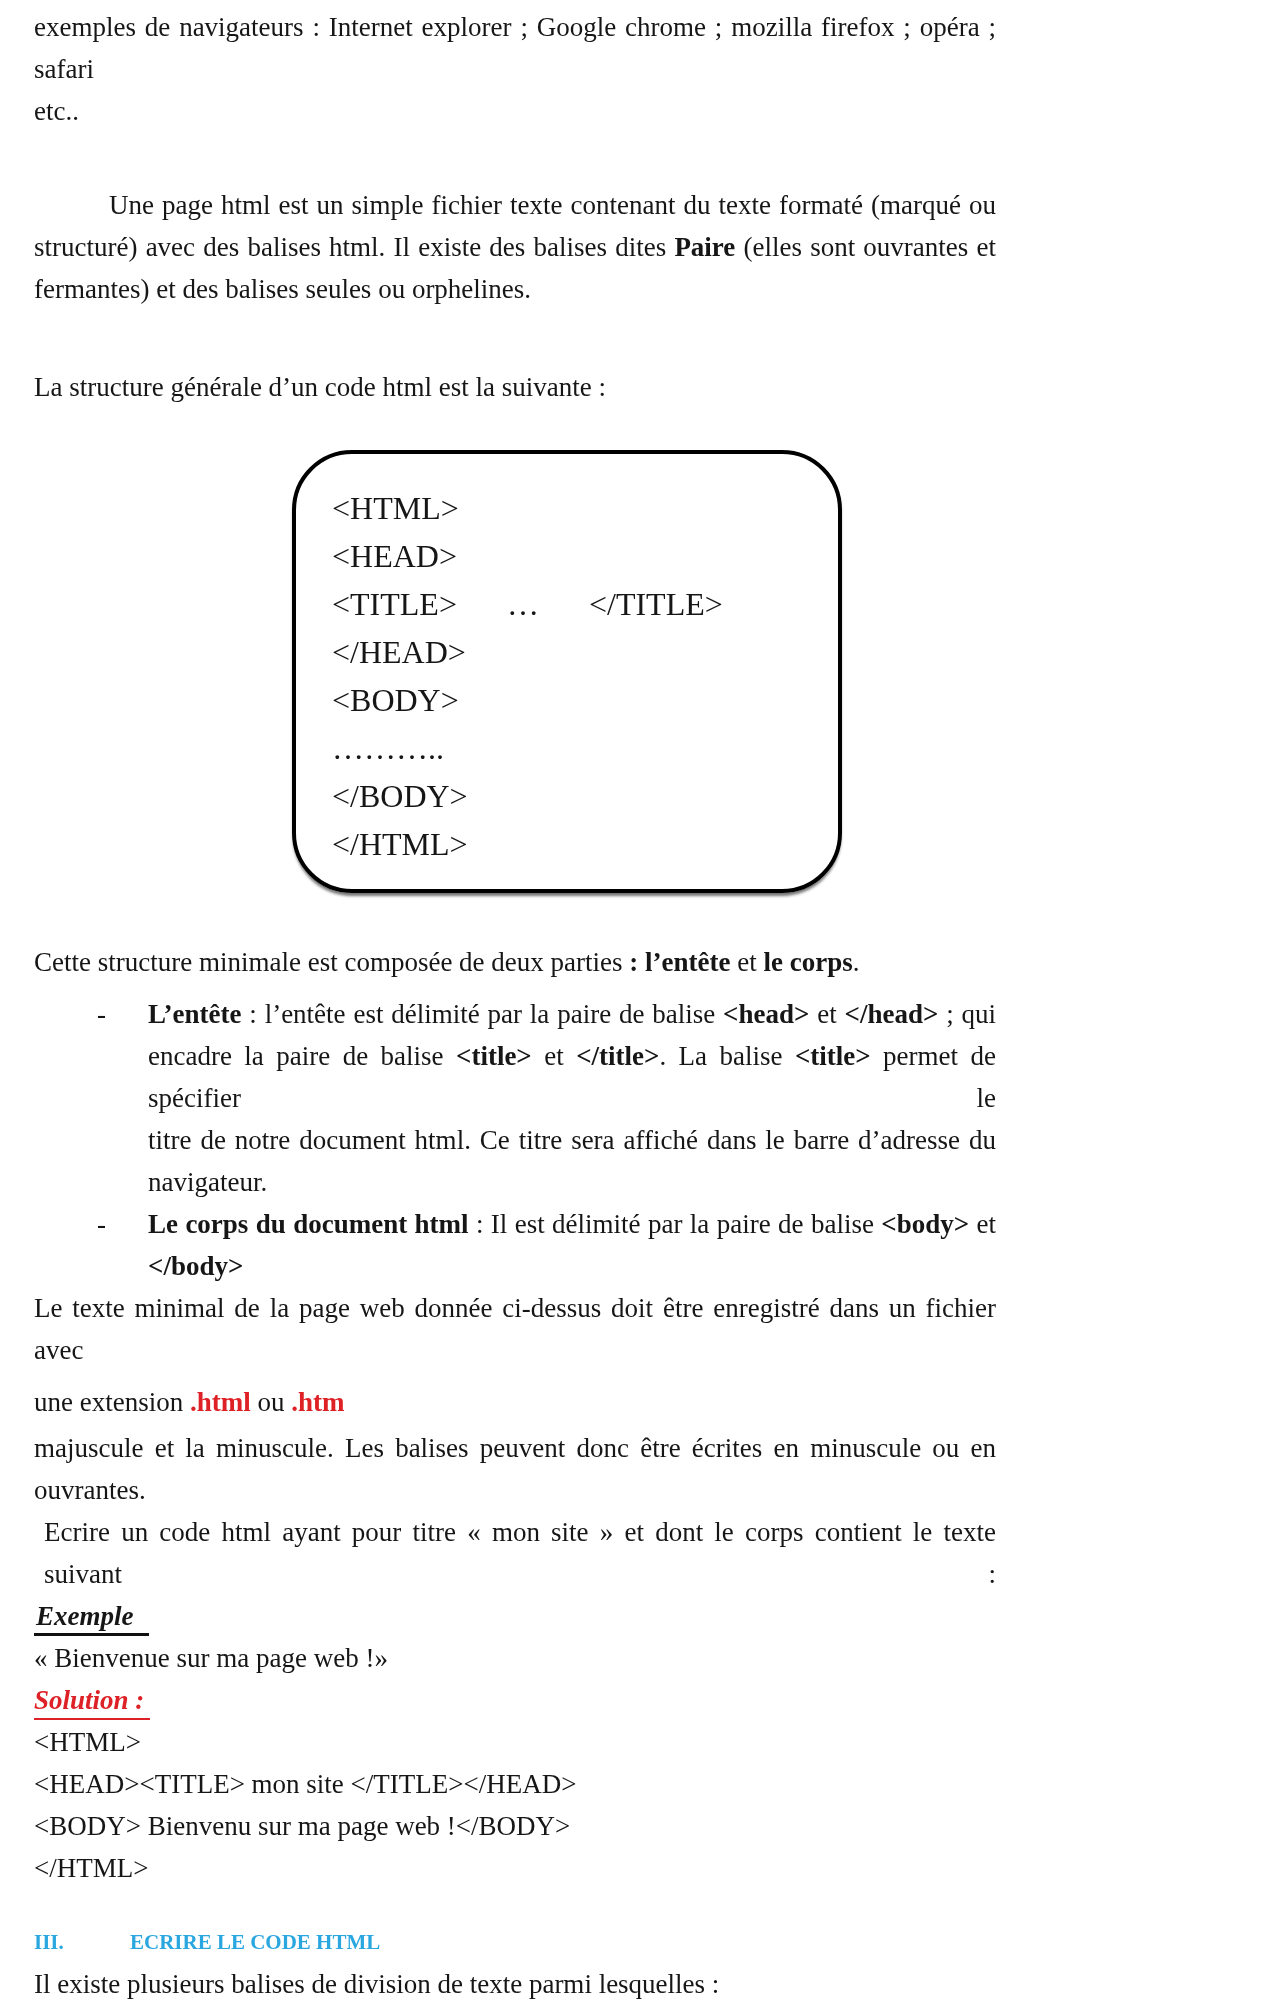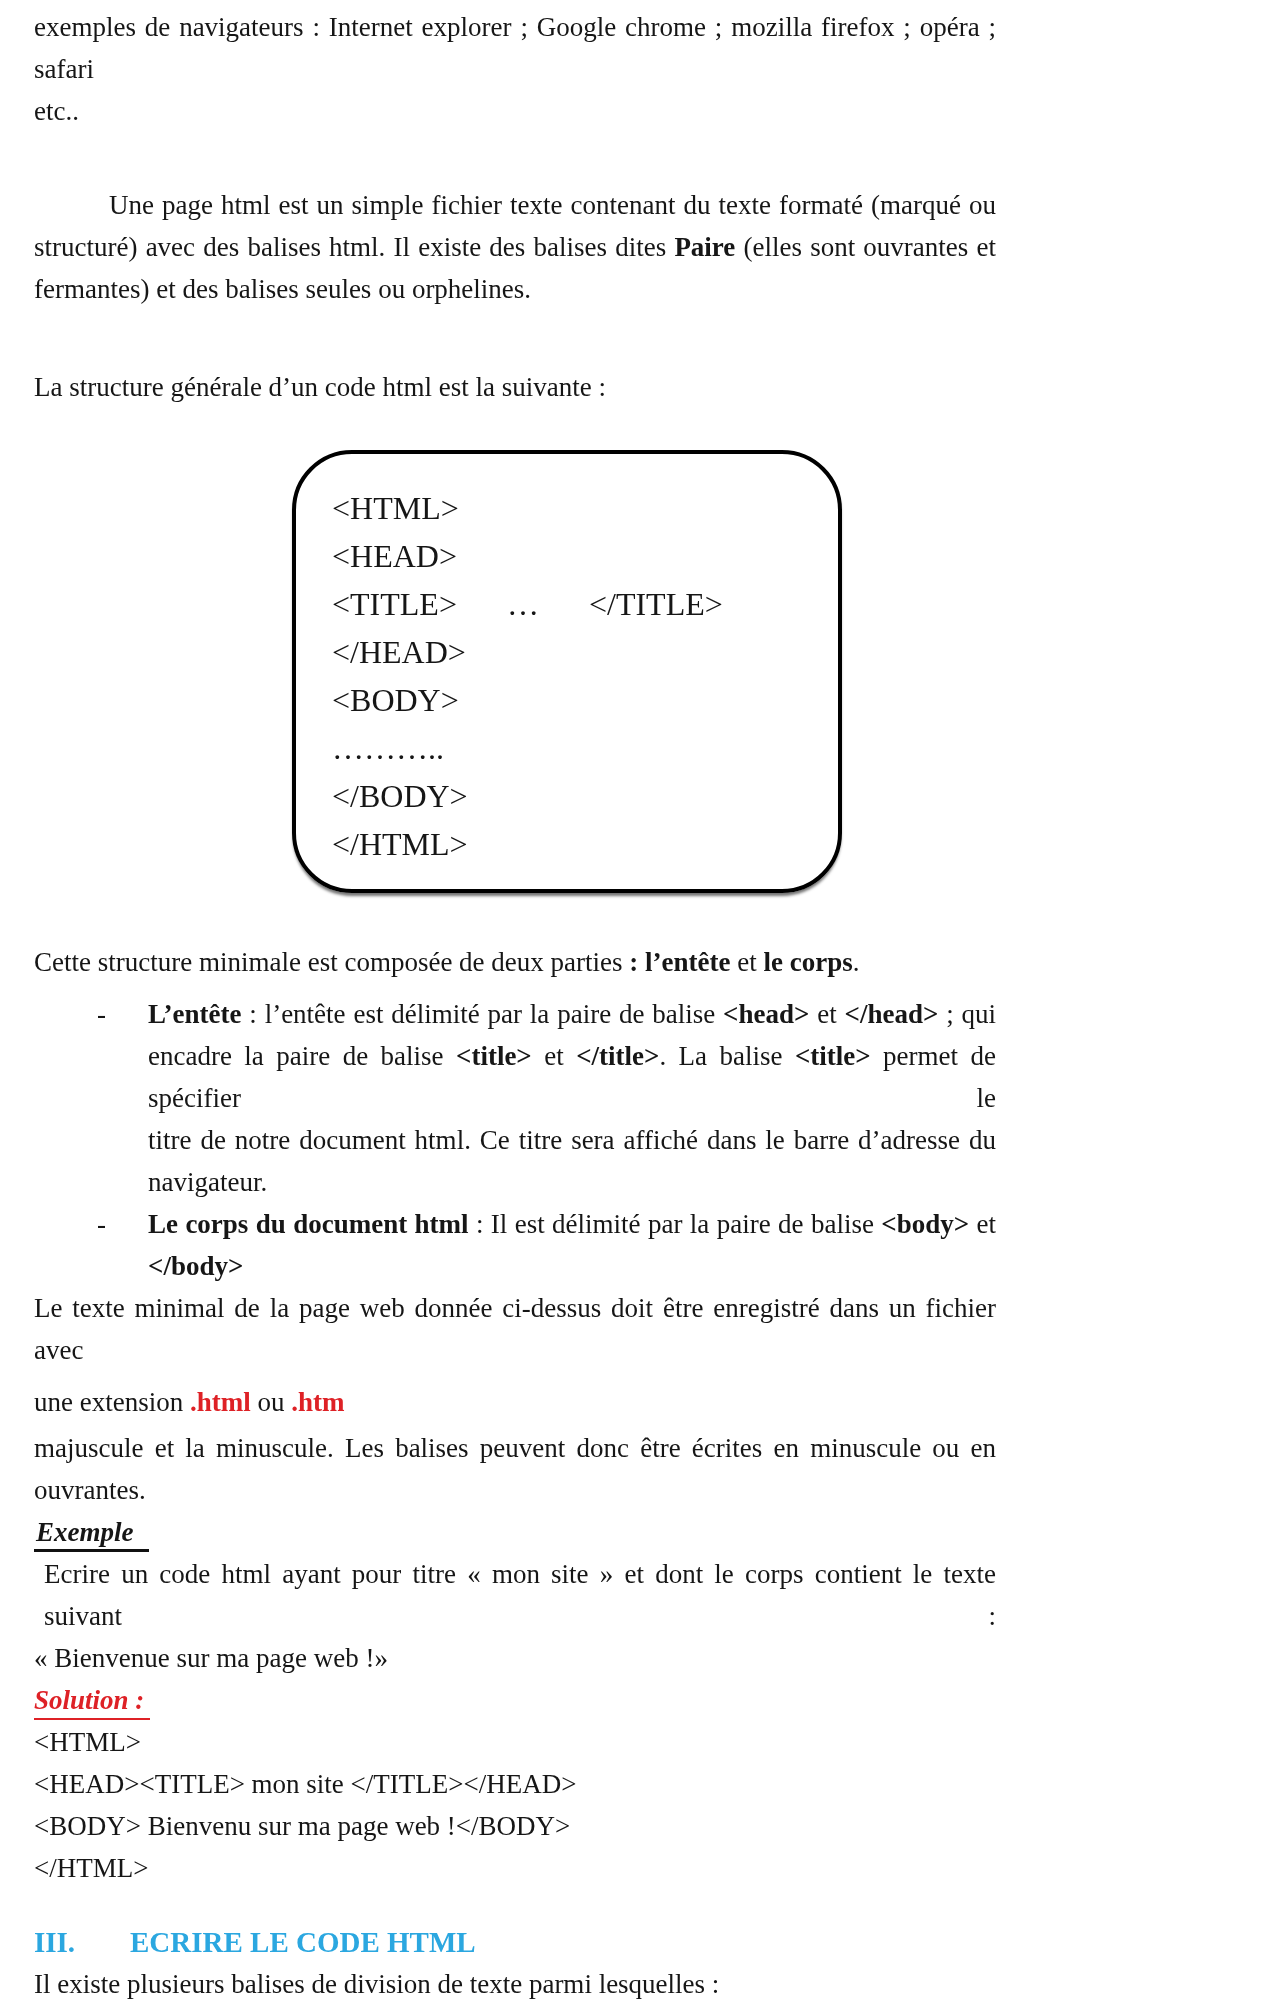--- a/index.html
+++ b/index.html
@@ -35,21 +35,21 @@
   
   .exemple-u {
     display:inline-block; font-weight:bold; font-style:italic;
     border-bottom:3px solid #111; line-height:32px; padding:0 16px 1px 2px;
   }
   .solution-u {
     display:inline-block; font-weight:bold; font-style:italic; color:var(--red);
     border-bottom:2px solid var(--red); line-height:33px; padding:0 6px 1px 0;
   }
   .sec { margin-top:32px; line-height:42px; min-height:42px;
-         color:var(--blue); font-weight:bold; font-size:29px; }
+         color:var(--blue); font-weight:bold; font-size:21px; }
   .sec .num { display:inline-block; width:96px; }
 </style>
 </head>
 <body>
 
 <div class="page">
 
   <div class="line stretch">exemples de navigateurs : Internet explorer ; Google chrome ; mozilla firefox ; opéra ; safari</div>
   <div class="line">etc..</div>
 
@@ -92,24 +92,24 @@
   <div>
     <div class="line stretch">Le texte minimal de la page web donnée ci-dessus doit être enregistré dans un fichier avec</div>
     <div class="line mt10"><span>une extension </span><span class="rb">.html</span><span> ou </span><span class="rb">.htm</span></div>
   </div>
 
   <div class="mt4">
     <div class="line stretch"><span>majuscule et la minuscule. Les balises peuvent donc être écrites en minuscule ou en</span></div>
     <div class="line"><span>ouvrantes.</span></div>
   </div>
 
+  <div class="line stretch pl10">Ecrire un code html ayant pour titre « mon site » et dont le corps contient le texte suivant :</div>
   <div class="line">
     <span class="exemple-u">Exemple</span>
   </div>
-  <div class="line stretch pl10">Ecrire un code html ayant pour titre « mon site » et dont le corps contient le texte suivant :</div>
   <div class="line">« Bienvenue sur ma page web !»</div>
 
   <div class="line">
     <span class="solution-u">Solution :</span>
   </div>
   <div class="line">&lt;HTML&gt;</div>
   <div class="line">&lt;HEAD&gt;&lt;TITLE&gt; mon site &lt;/TITLE&gt;&lt;/HEAD&gt;</div>
   <div class="line">&lt;BODY&gt; Bienvenu sur ma page web !&lt;/BODY&gt;</div>
   <div class="line">&lt;/HTML&gt;</div>
 

